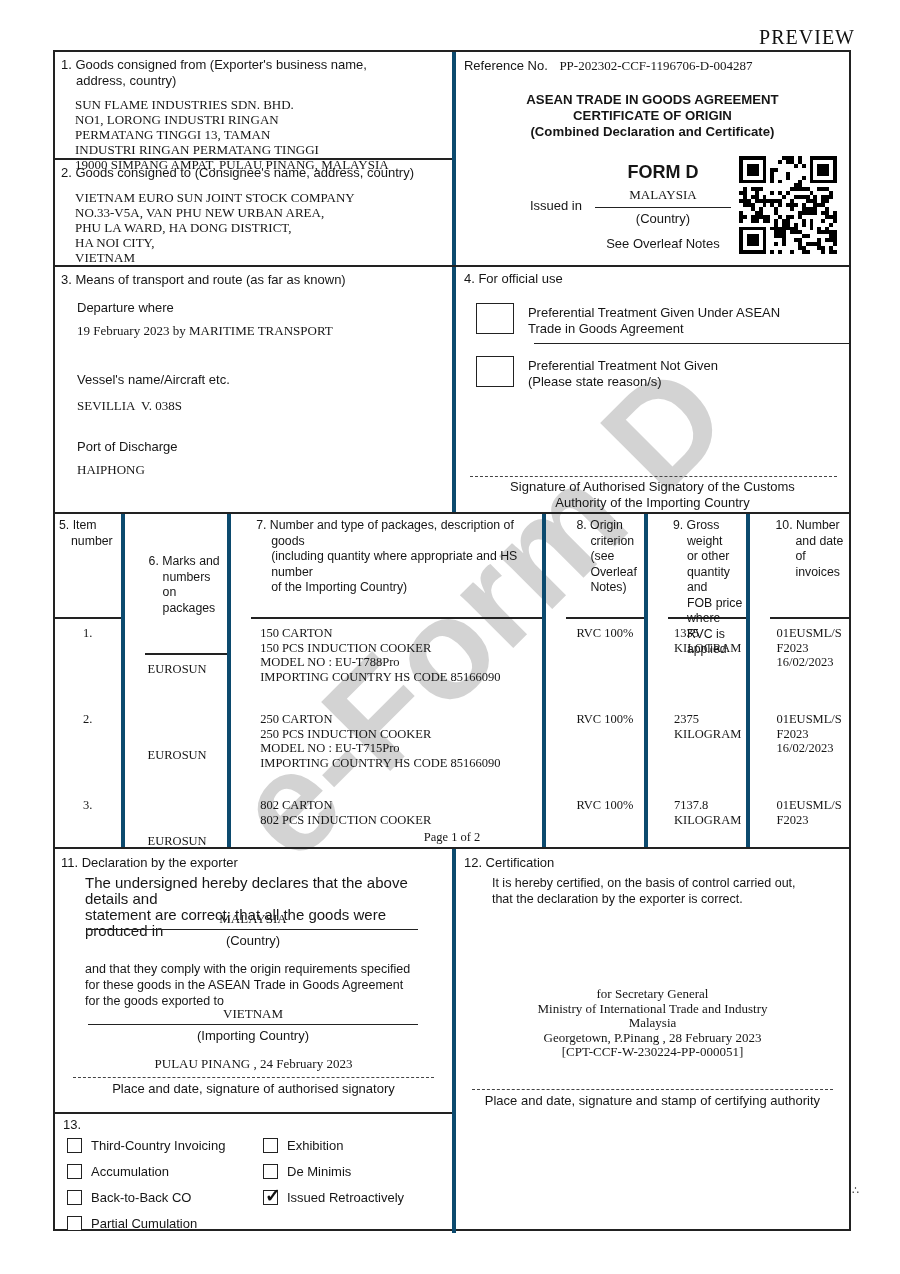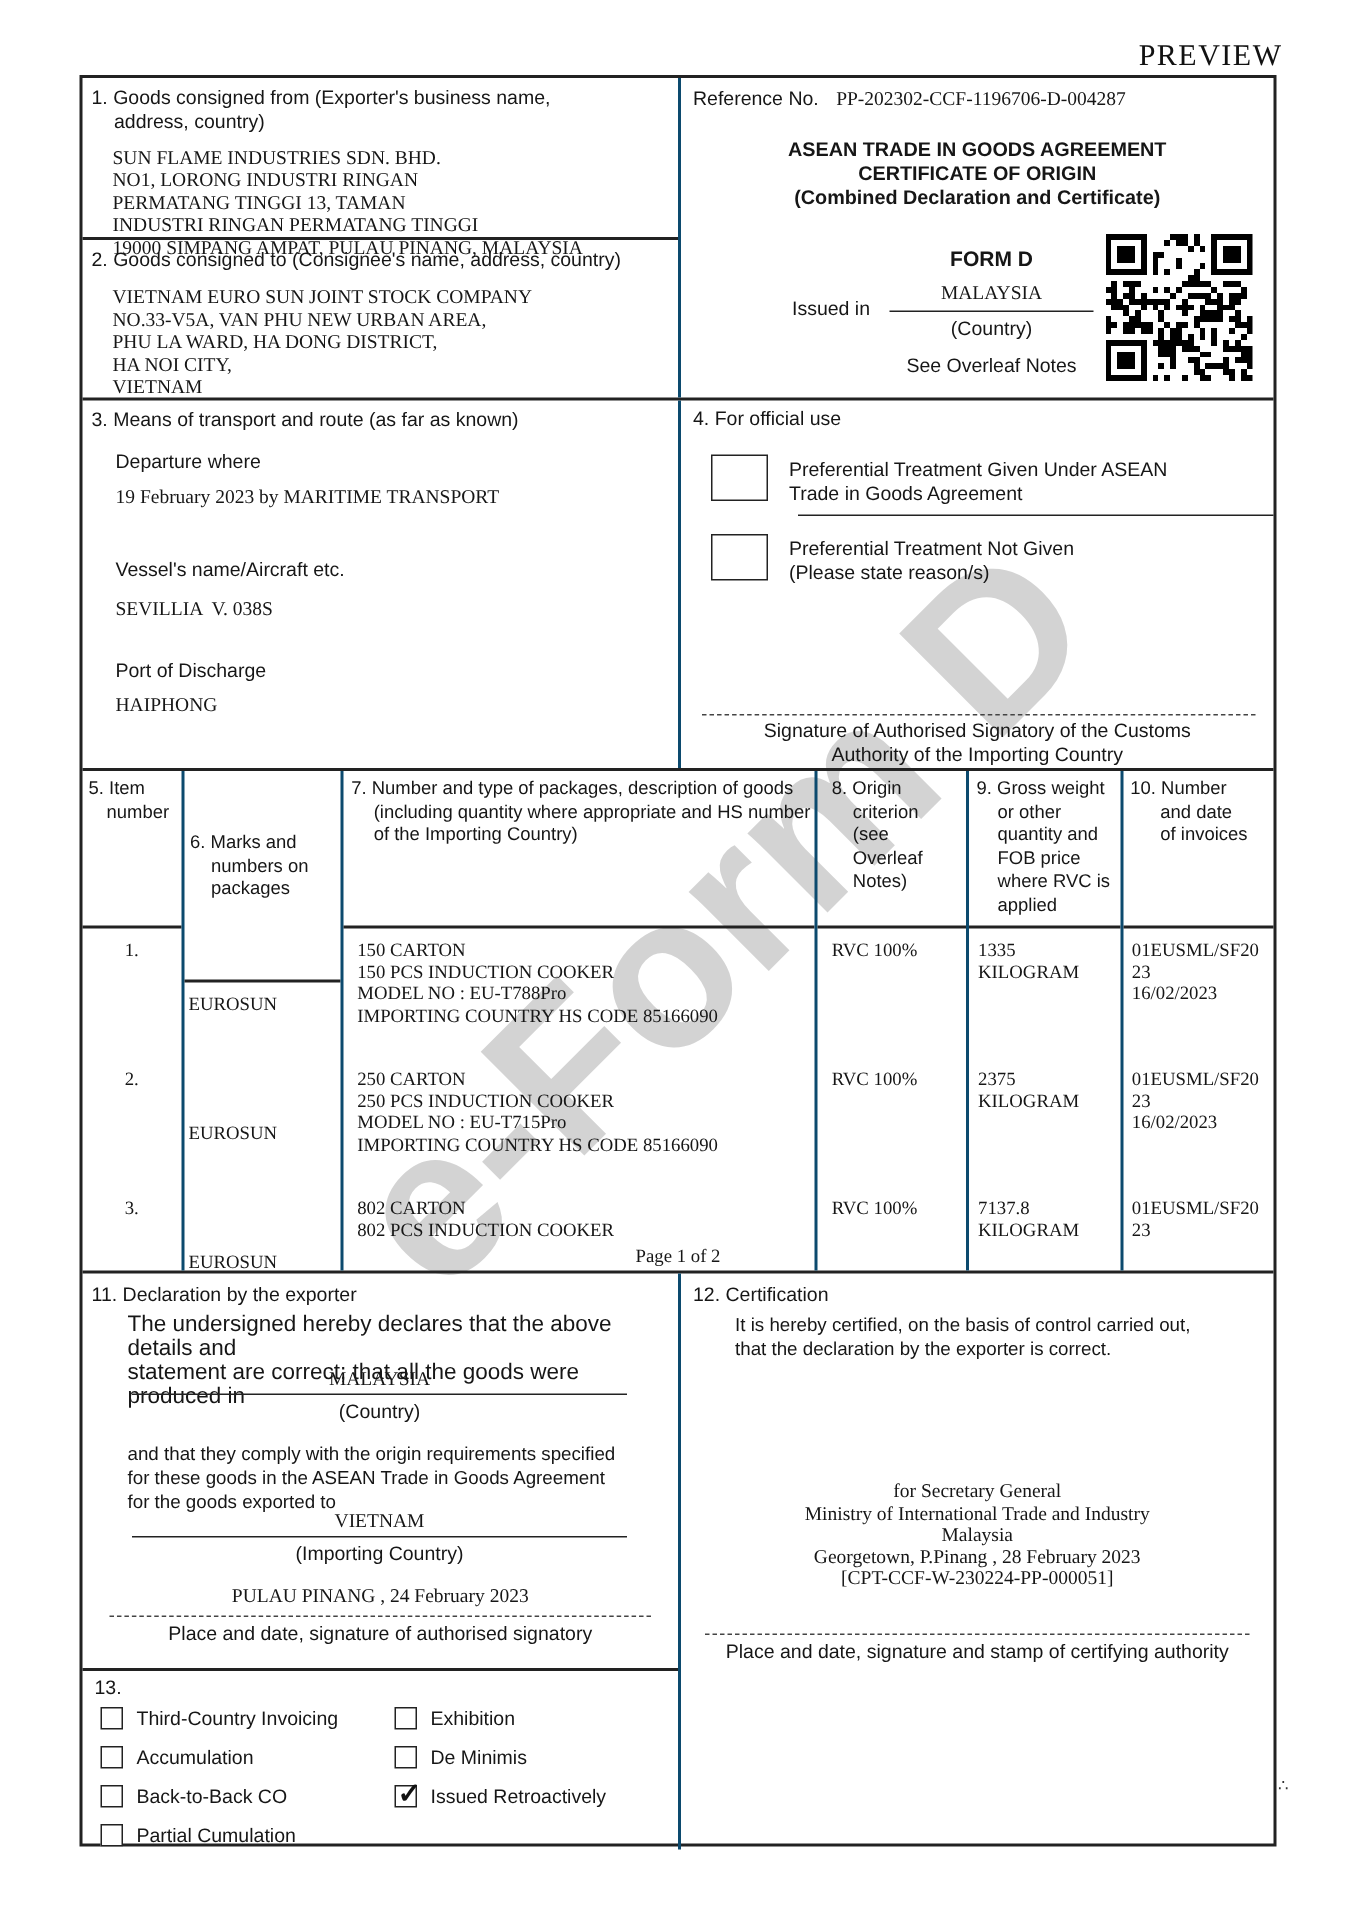--- a/index.html
+++ b/index.html
@@ -10,21 +10,21 @@
   .bold{font-weight:bold;}
   .pre{white-space:pre-wrap;}
   .lbl{font-size:13px;line-height:16px;white-space:pre-wrap;}
   .val{font-family:"Liberation Serif",serif;font-size:13px;line-height:15px;white-space:pre-wrap;}
   .hang{padding-left:15px;text-indent:-15px;}
   .hang24{padding-left:26px;text-indent:-26px;}
   .form{position:absolute;left:53px;top:50px;width:798px;height:1181px;
         border:2px solid #222;box-sizing:border-box;z-index:2;}
   .row{display:flex;box-sizing:border-box;}
   .cell{position:relative;box-sizing:border-box;}
-  .bl{border-left:2px solid #0c4a6e;}
+  .bl{border-left:4px solid #0c4a6e;padding-left:20px;}
   .bt{border-top:2px solid #222;}
   .bb{border-bottom:2px solid #222;}
   .solidline{border-top:1.5px solid #222;height:0;}
   .dashline{border-top:1.5px dashed #444;height:0;}
   
   .tcol{position:relative;box-sizing:border-box;}
   .th{box-sizing:border-box;height:105px;border-bottom:2px solid #222;
       font-size:12.3px;line-height:15.5px;padding-top:4px;padding-right:2px;white-space:pre-wrap;}
   .tbody{position:relative;height:228px;}
   .trow{position:absolute;left:0;right:0;}
@@ -78,21 +78,21 @@
 
       <div class="cell bl" style="width:399px;">
         <div class="abs" style="left:8px;top:6px;">
           <span class="lbl">Reference No.</span>
           <span class="val" style="margin-left:8px;">PP-202302-CCF-1196706-D-004287</span>
         </div>
         <div class="abs lbl bold center pre" style="left:0;right:0;top:40px;font-size:13.2px;">ASEAN TRADE IN GOODS AGREEMENT
 CERTIFICATE OF ORIGIN
 (Combined Declaration and Certificate)</div>
 
-        <div class="abs lbl bold center" style="left:127px;top:112px;width:160px;font-size:14px;">FORM D</div>
+        <div class="abs lbl bold center" style="left:127px;top:112px;width:160px;font-size:18px;">FORM D</div>
         <div class="abs lbl" style="left:74px;top:146px;">Issued in</div>
         <div class="abs val center" style="left:127px;top:135px;width:160px;">MALAYSIA</div>
         <div class="abs solidline" style="left:139px;top:155px;width:136px;"></div>
         <div class="abs lbl center" style="left:127px;top:159px;width:160px;">(Country)</div>
         <div class="abs lbl center" style="left:127px;top:184px;width:160px;">See Overleaf Notes</div>
 
         <div class="qr" style="left:283px;top:104px;width:98px;height:98px;"><svg width="98" height="98" viewBox="0 0 100 100" xmlns="http://www.w3.org/2000/svg" shape-rendering="crispEdges">
               <rect width="100" height="100" fill="#fff"></rect>
               <rect x="0" y="0" width="28" height="28" fill="#000"></rect>
               <rect x="4" y="4" width="20" height="20" fill="#fff"></rect>

